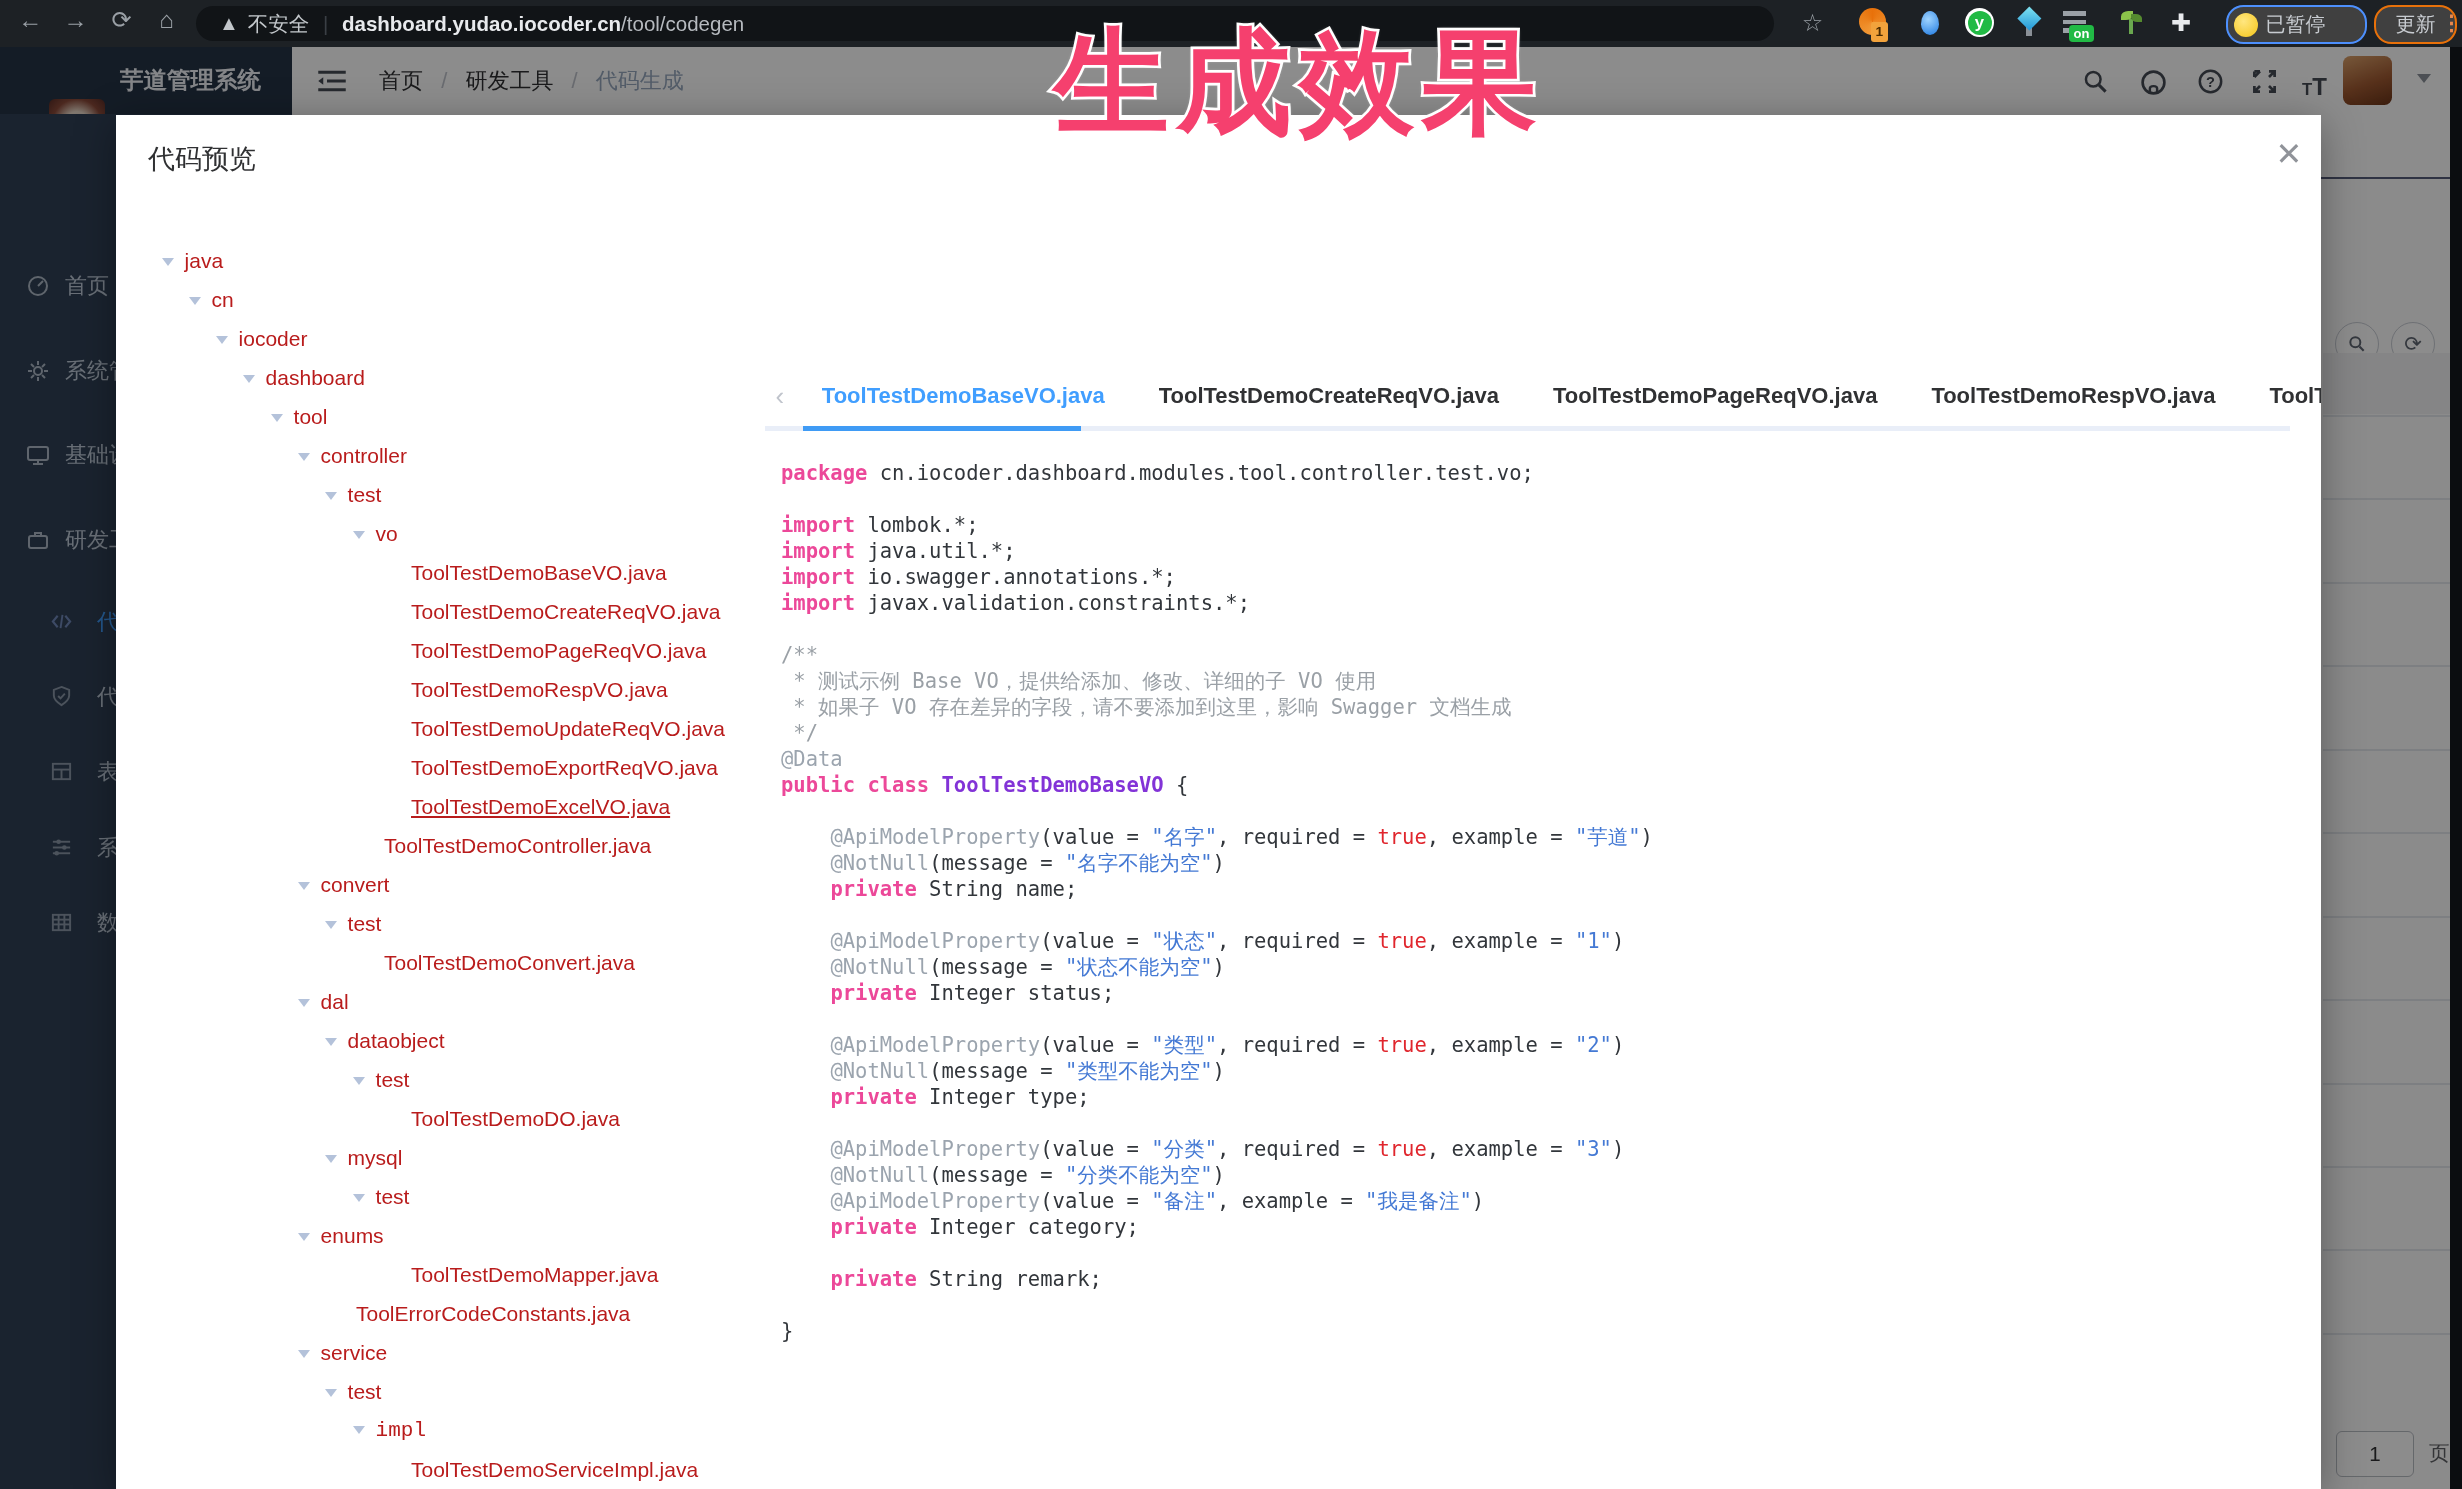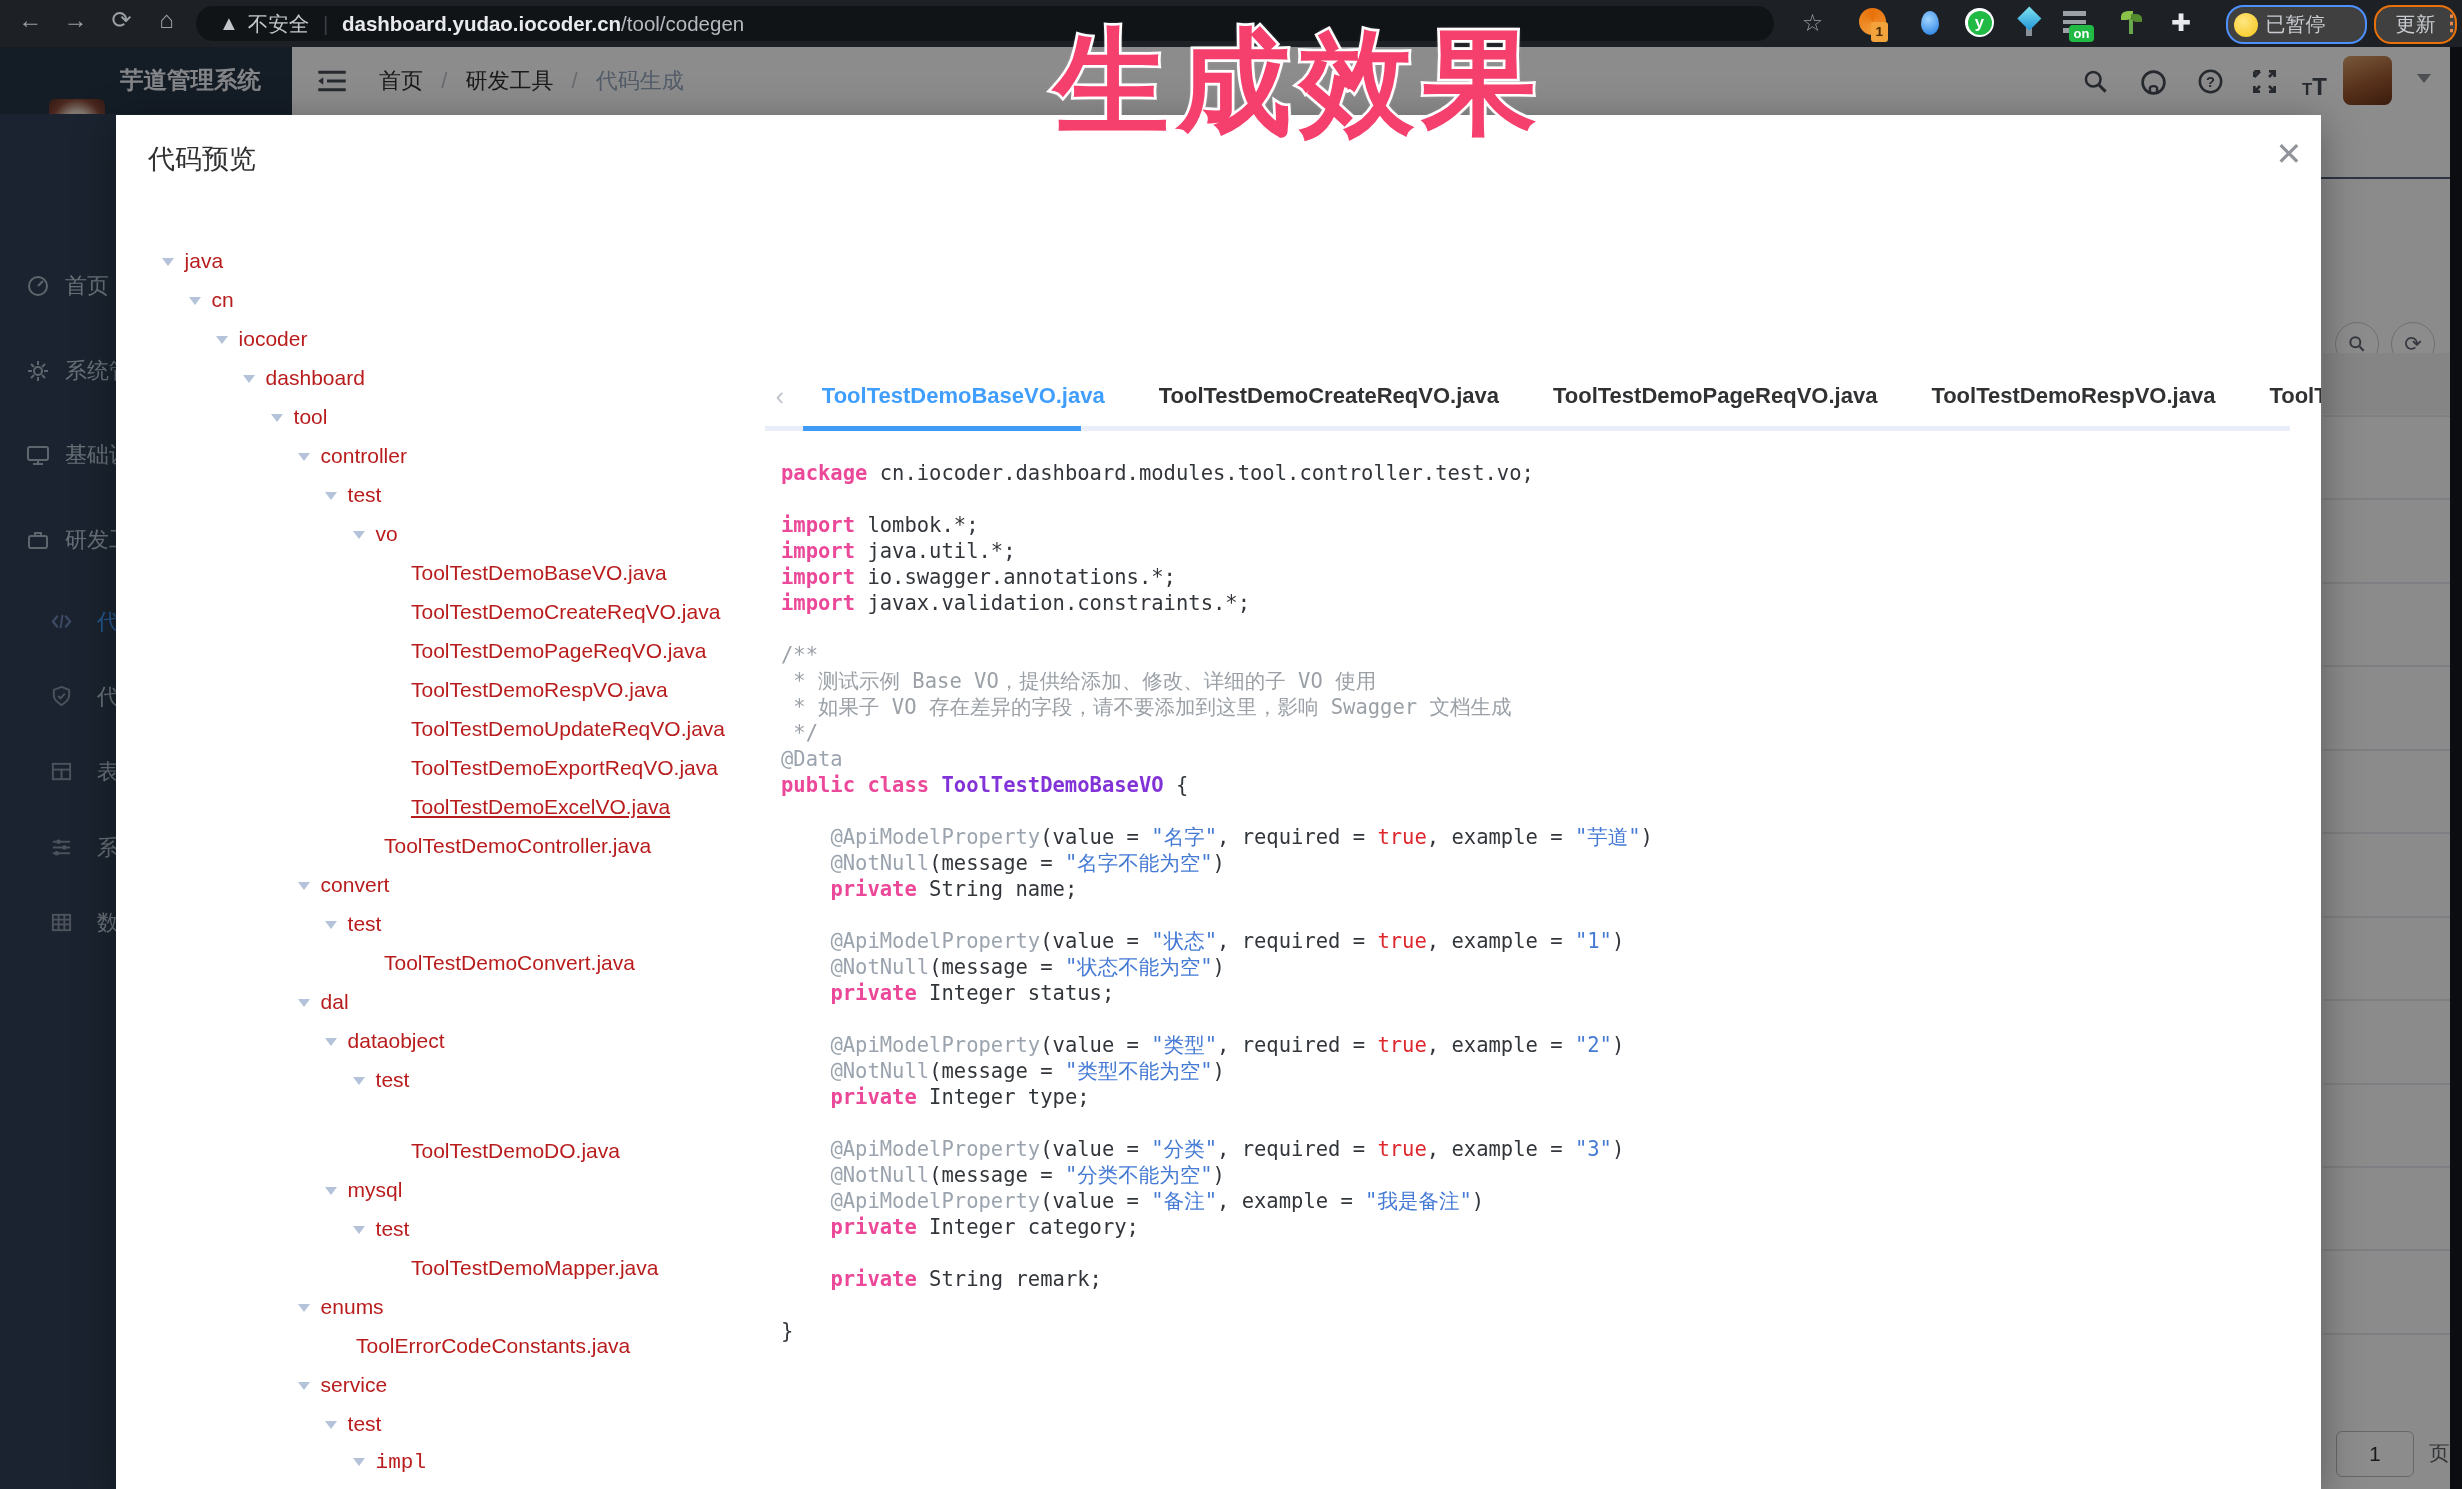--- a/index.html
+++ b/index.html
@@ -344,25 +344,25 @@
       <div class="tree-row" style="padding-left: 295px;"><span>ToolTestDemoUpdateReqVO.java</span></div>
       <div class="tree-row" style="padding-left: 295px;"><span>ToolTestDemoExportReqVO.java</span></div>
       <div class="tree-row" style="padding-left: 295px; text-decoration: underline;"><span>ToolTestDemoExcelVO.java</span></div>
       <div class="tree-row" style="padding-left: 268px;"><span>ToolTestDemoController.java</span></div>
       <div class="tree-row" style="padding-left: 182px;"><span class="tree-caret"></span><span>convert</span></div>
       <div class="tree-row" style="padding-left: 209px;"><span class="tree-caret"></span><span>test</span></div>
       <div class="tree-row" style="padding-left: 268px;"><span>ToolTestDemoConvert.java</span></div>
       <div class="tree-row" style="padding-left: 182px;"><span class="tree-caret"></span><span>dal</span></div>
       <div class="tree-row" style="padding-left: 209px;"><span class="tree-caret"></span><span>dataobject</span></div>
       <div class="tree-row" style="padding-left: 237px;"><span class="tree-caret"></span><span>test</span></div>
-      <div class="tree-row" style="padding-left: 295px; margin-top: 32px;"><span>ToolTestDemoDO.java</span></div>
+      <div class="tree-row" style="padding-left: 295px;"><span>ToolTestDemoDO.java</span></div>
       <div class="tree-row" style="padding-left: 209px;"><span class="tree-caret"></span><span>mysql</span></div>
       <div class="tree-row" style="padding-left: 237px;"><span class="tree-caret"></span><span>test</span></div>
+      <div class="tree-row" style="padding-left: 182px;"><span class="tree-caret"></span><span>enums</span></div>
       <div class="tree-row" style="padding-left: 295px;"><span>ToolTestDemoMapper.java</span></div>
-      <div class="tree-row" style="padding-left: 182px;"><span class="tree-caret"></span><span>enums</span></div>
       <div class="tree-row" style="padding-left: 240px;"><span>ToolErrorCodeConstants.java</span></div>
       <div class="tree-row" style="padding-left: 182px;"><span class="tree-caret"></span><span>service</span></div>
       <div class="tree-row" style="padding-left: 209px;"><span class="tree-caret"></span><span>test</span></div>
       <div class="tree-row" style="padding-left: 237px; font-family: Liberation Mono, monospace;"><span class="tree-caret"></span><span>impl</span></div>
       <div class="tree-row" style="padding-left: 295px;"><span>ToolTestDemoServiceImpl.java</span></div>
     </div>
 
   <div class="tabs" id="tabs">
       <span class="tab-arrow">‹</span>
       <span class="tab active">ToolTestDemoBaseVO.java</span>

